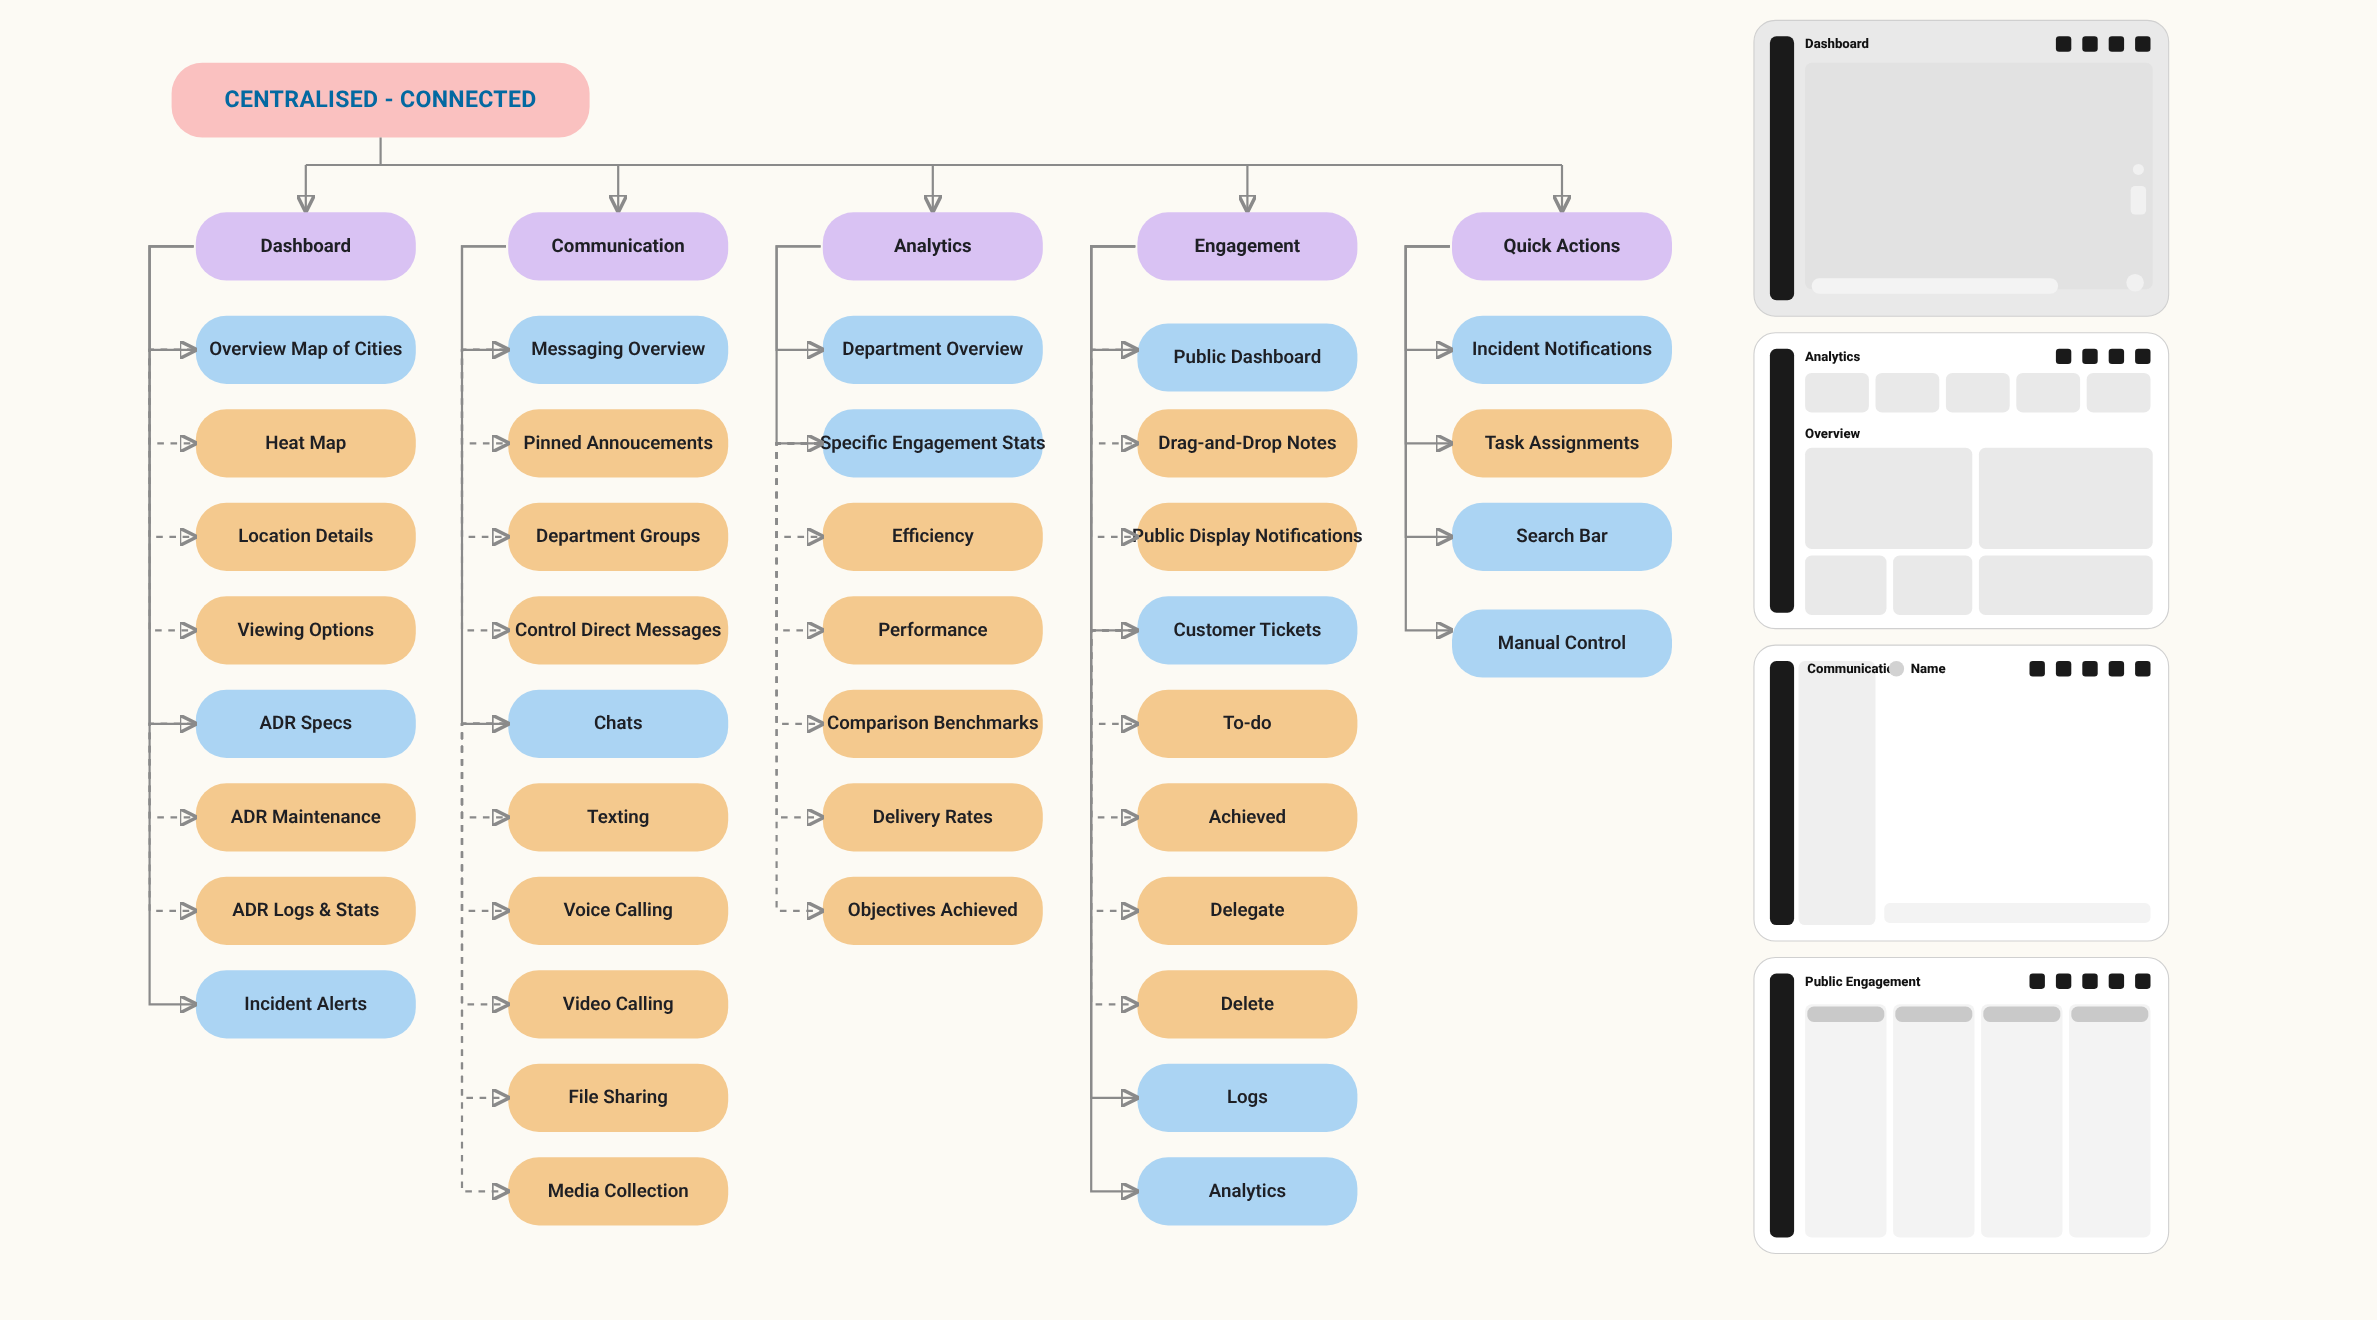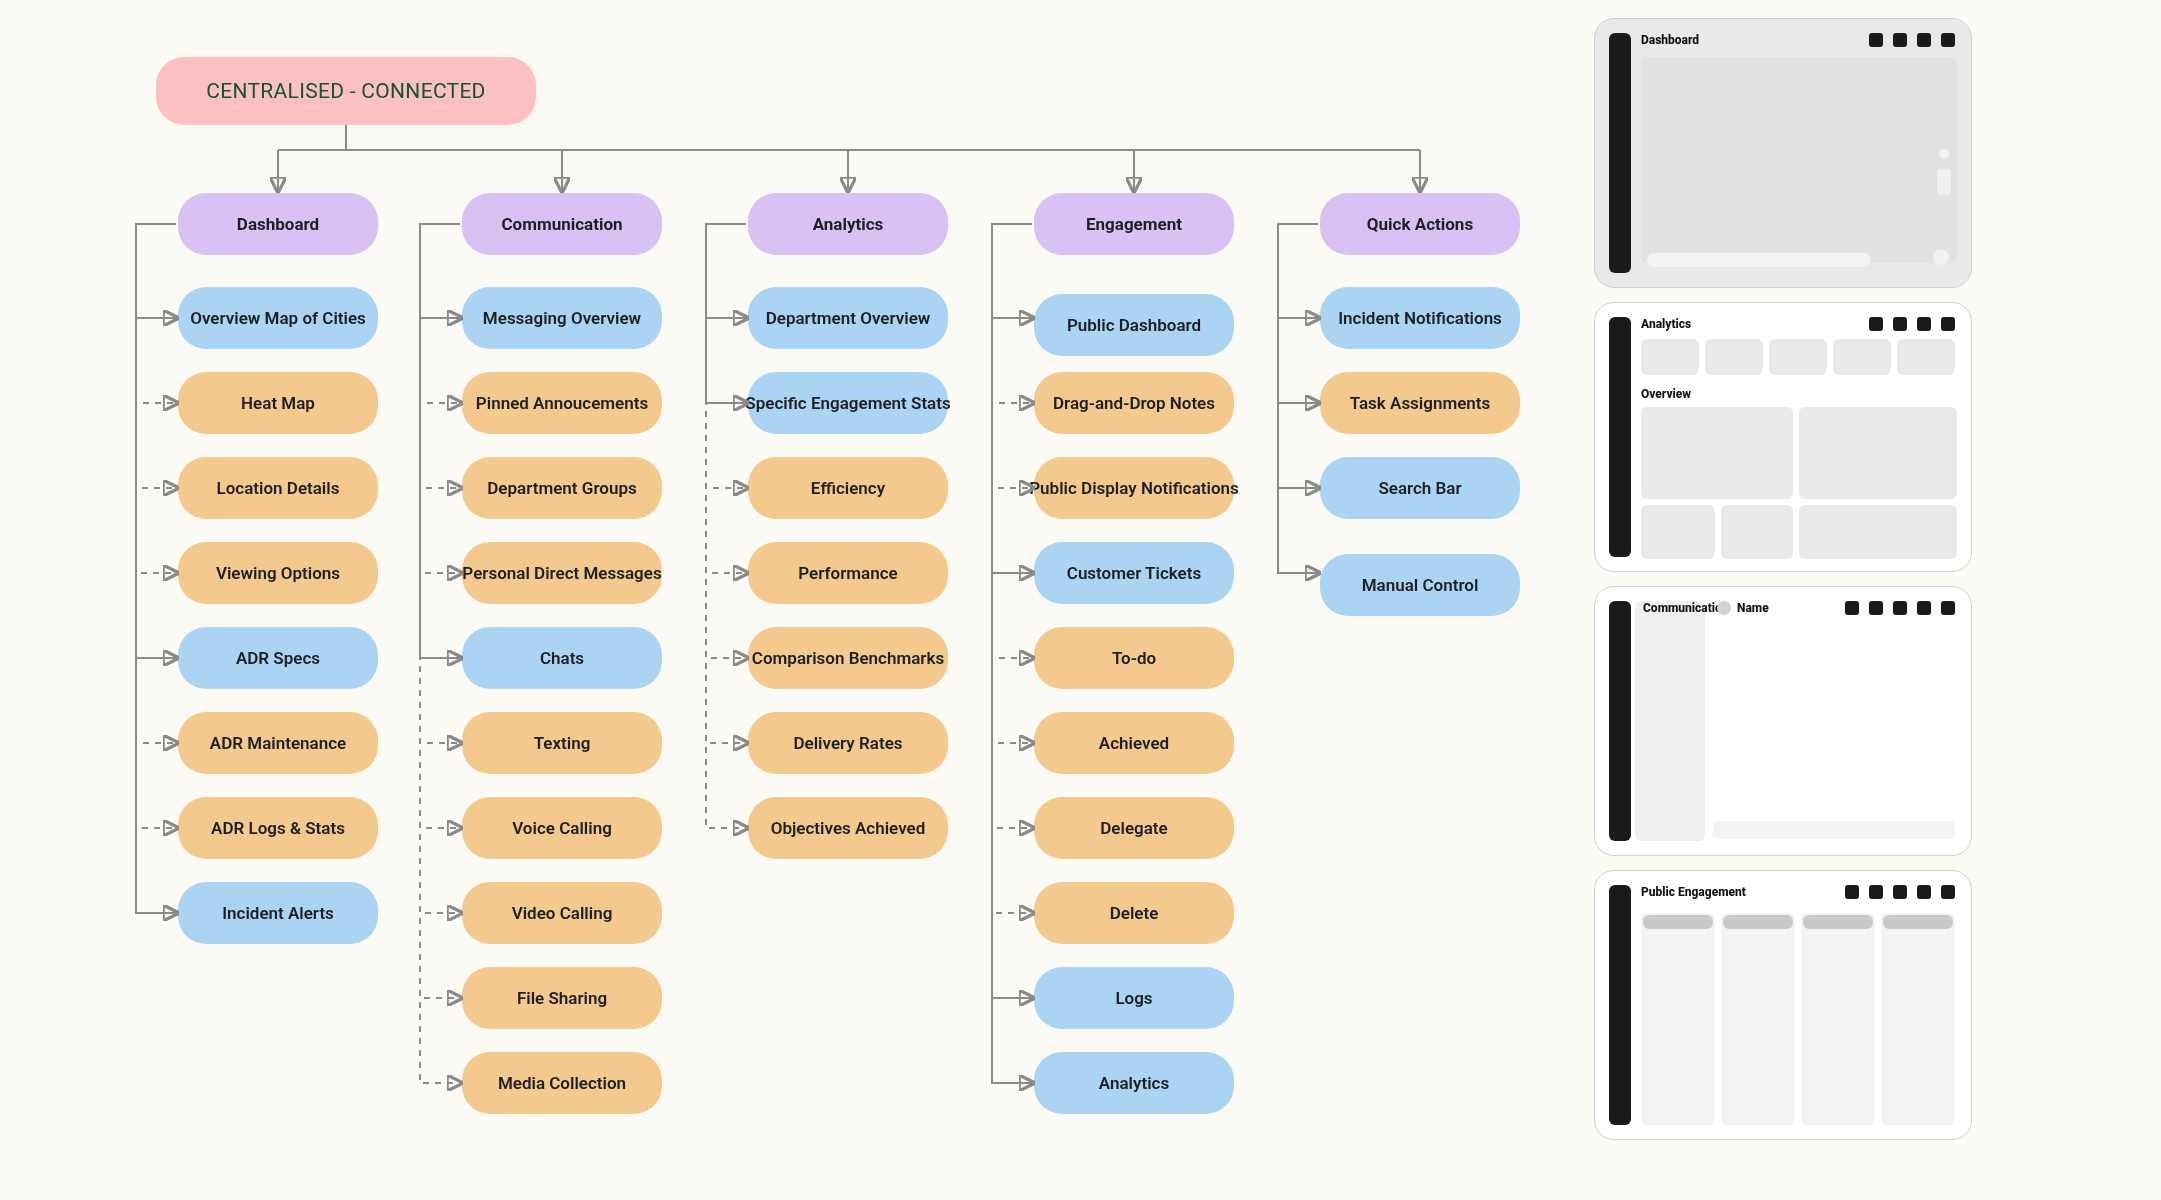--- a/index.html
+++ b/index.html
@@ -40,23 +40,23 @@
     background: var(--blue);
     font-size: 17px;
     font-weight: 600;
     padding: 0 24px;
     white-space: nowrap;
   }
   .pill.root {
     background: var(--root-bg);
     height: 68px;
     font-size: 21px;
-    font-weight: 400;
+    font-weight: 700;
     letter-spacing: .3px;
-    color: #14532d;
+    color: #0369a1;
   }
   .pill.cat {
     background: var(--cat-bg);
     font-weight: 700;
   }
   .pill.blue   { background: var(--blue); }
   .pill.orange { background: var(--orange); }
 
   
   .thumb {
@@ -279,21 +279,21 @@
     <div class="pill blue" style="left: 462px; top: 287px; width: 200px;">
       <span>Messaging Overview</span>
     </div>
     <div class="pill orange" style="left: 462px; top: 372px; width: 200px;">
       <span>Pinned Annoucements</span>
     </div>
     <div class="pill orange" style="left: 462px; top: 457px; width: 200px;">
       <span>Department Groups</span>
     </div>
     <div class="pill orange" style="left: 462px; top: 542px; width: 200px;">
-      <span>Personal Direct Messages</span>
+      <span>Control Direct Messages</span>
     </div>
     <div class="pill blue" style="left: 462px; top: 627px; width: 200px;">
       <span>Chats</span>
     </div>
     <div class="pill orange" style="left: 462px; top: 712px; width: 200px;">
       <span>Texting</span>
     </div>
     <div class="pill orange" style="left: 462px; top: 797px; width: 200px;">
       <span>Voice Calling</span>
     </div>

